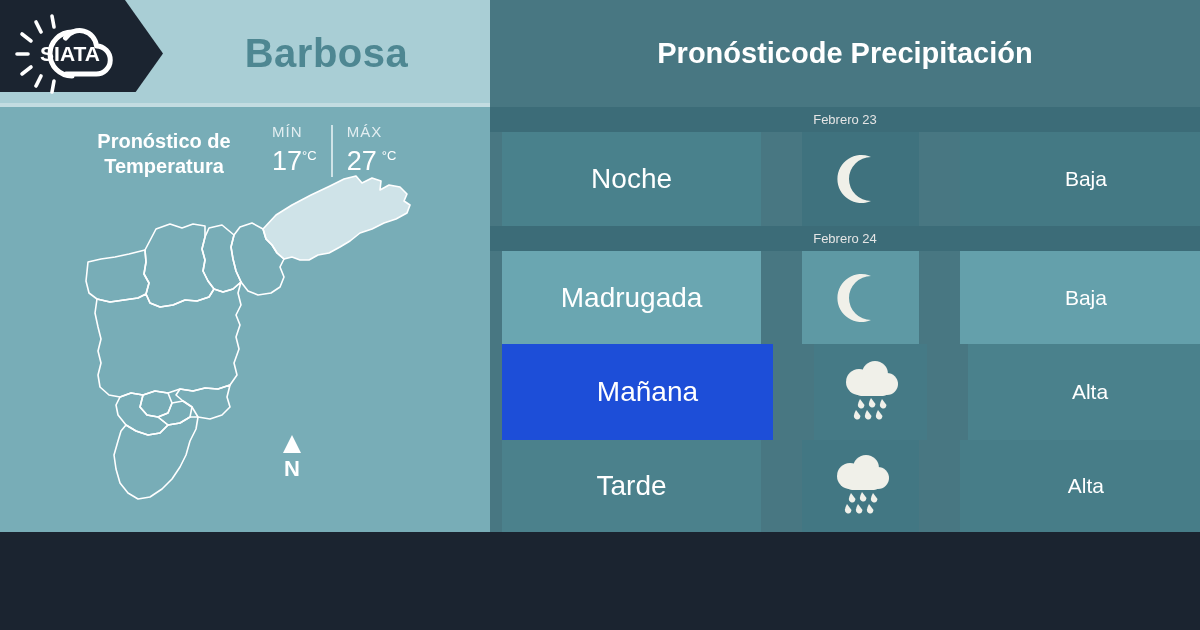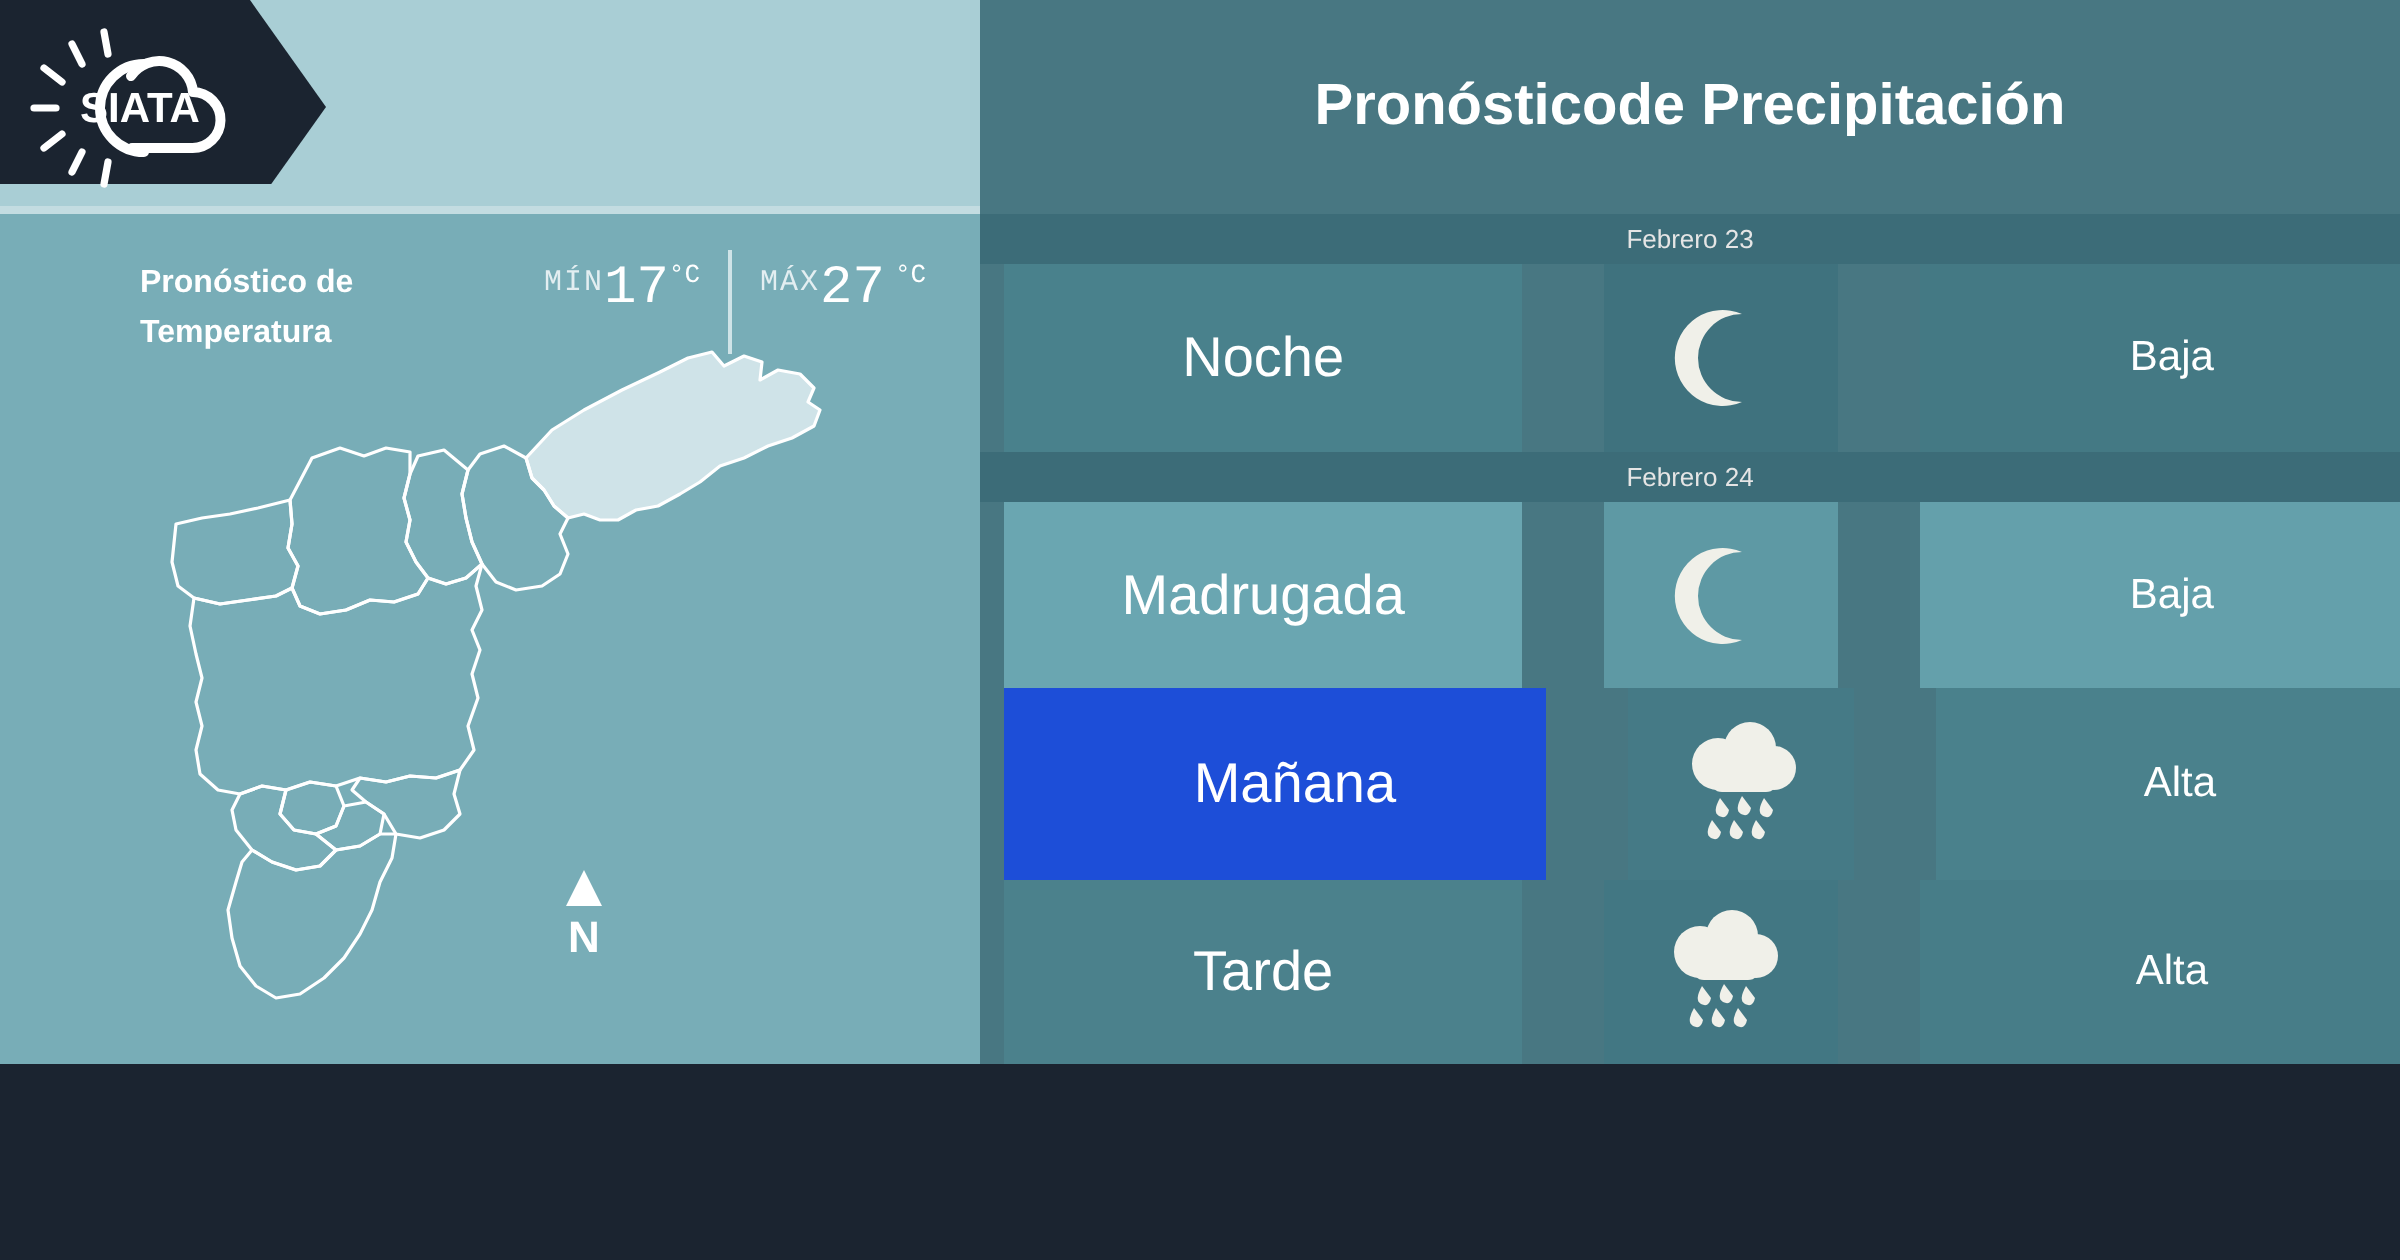--- a/index.html
+++ b/index.html
@@ -14,24 +14,24 @@
              clip-path:polygon(0 0,125px 0,163px 53.5px,125px 107px,0 100%);}
   #logo-mark{position:absolute;left:14px;top:12px;width:112px;height:84px;}
   #city-name{position:absolute;left:163px;top:0;width:327px;height:107px;
              display:flex;align-items:center;justify-content:center;
              color:#4e8792;font-size:40px;font-weight:bold;letter-spacing:.5px;}
 
   #left-body{position:absolute;left:0;top:107px;width:490px;height:425px;background:#78adb7;}
 
   #temp-block{position:absolute;left:70px;top:16px;width:400px;height:70px;
               display:flex;align-items:flex-start;}
-  #temp-label{width:188px;text-align:left;color:#ffffff;font-size:16px;font-weight:bold;
+  #temp-label{width:188px;text-align:center;color:#ffffff;font-size:20px;font-weight:bold;
               line-height:25px;padding-top:6px;}
   #minmax{display:flex;align-items:flex-start;margin-left:14px;}
-  .mm{display:flex;flex-direction:row;align-items:center;font-family:Liberation Mono, monospace;}
+  .mm{display:flex;flex-direction:column;}
   .mm-k{color:#e3eef1;font-size:15px;letter-spacing:1px;line-height:18px;}
   .mm-v{color:#ffffff;font-size:27px;line-height:30px;font-weight:400;white-space:nowrap;}
   .mm-v sup{font-size:13px;vertical-align:super;}
   #mm-div{width:2px;height:52px;background:#cfe3e7;margin:2px 14px 0 14px;}
   .mm-gap{display:inline-block;width:5px;}
 
   #map-wrap{position:absolute;left:0;top:60px;width:490px;height:365px;}
   #compass{position:absolute;left:276px;top:326px;width:32px;height:46px;}
 
   
@@ -89,20 +89,21 @@
             <line x1="22" y1="74" x2="27" y2="64"></line>
             <line x1="38" y1="4" x2="40" y2="15"></line>
             <line x1="38" y1="80" x2="40" y2="69"></line>
           </g>
           <path d="M58 20 A22 22 0 1 0 58 64" stroke="#ffffff" stroke-width="5" fill="none" stroke-linecap="round"></path>
           <path d="M52 62 h30 a14 14 0 0 0 0.5 -28 a17 17 0 0 0 -31 -8" stroke="#ffffff" stroke-width="5" fill="none" stroke-linecap="round" stroke-linejoin="round"></path>
           <text x="56" y="49" text-anchor="middle" fill="#ffffff" font-family="Liberation Sans, sans-serif" font-size="21" font-weight="bold">SIATA</text>
         </svg>
       </div>
 
+      <div id="city-name">Barbosa</div>
     </div>
 
     <div id="left-body">
 
       <div id="temp-block">
         <div id="temp-label">
           <span>Pronóstico de</span><br>
           <span>Temperatura</span>
         </div>
         <div id="minmax">

